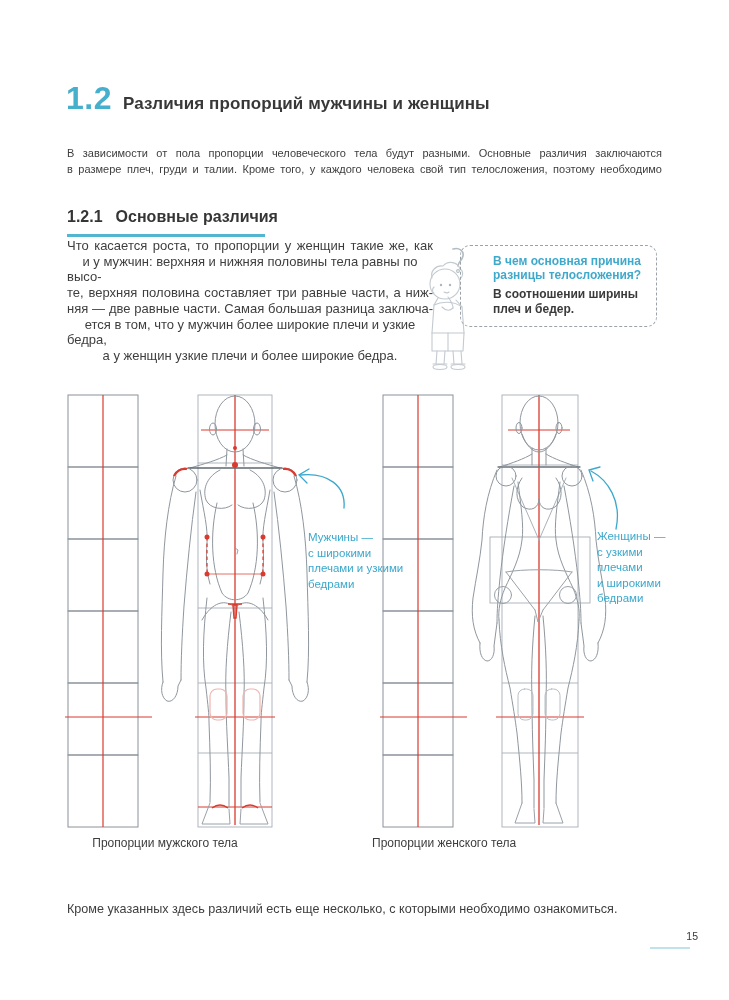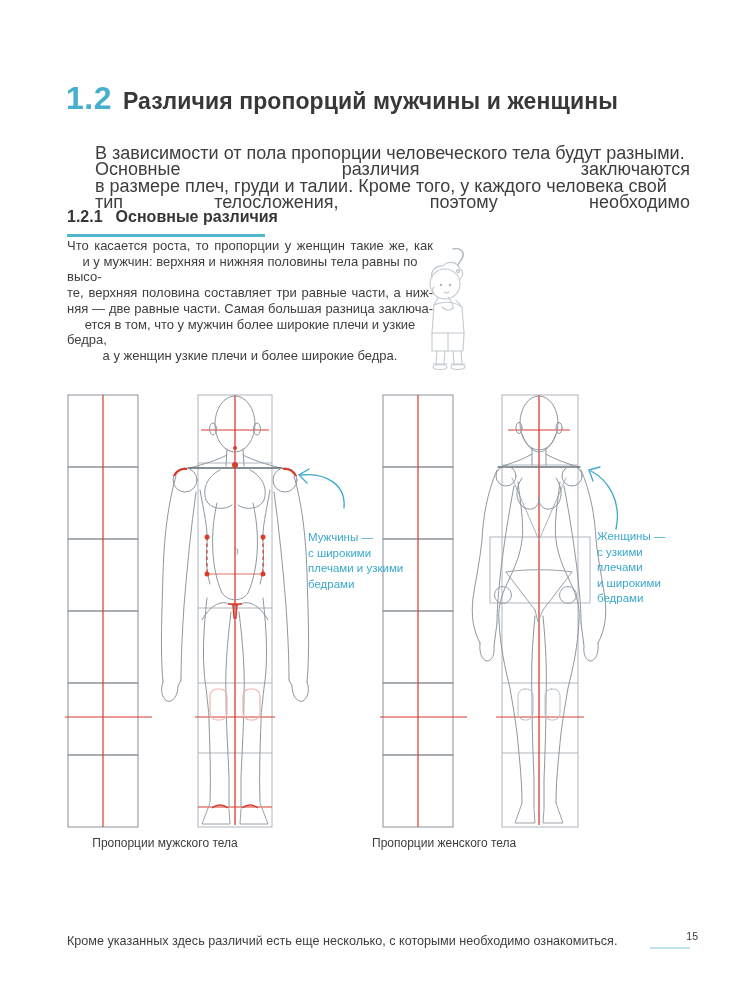--- a/index.html
+++ b/index.html
@@ -4,23 +4,23 @@
 <style>
   html,body { margin:0; padding:0; background:#e8e8e8; }
   .page {
     position:relative; width:729px; height:1000px; margin:0 auto;
     background:#ffffff; overflow:hidden;
     font-family:"Liberation Sans", sans-serif; color:#3e3e3e;
   }
   
   .h1 { position:absolute; left:66px; top:80px; display:flex; align-items:baseline; gap:11px; }
   .h1 .num { color:#45afcc; font-size:32px; font-weight:bold; letter-spacing:.5px; }
-  .h1 .ttl { color:#383838; font-size:23px; font-weight:bold; letter-spacing:.1px; }
-  
-  .intro { position:absolute; left:67px; top:145px; width:595px; font-size:18px; line-height:16.4px;margin-left:28px; }
+  .h1 .ttl { color:#383838; font-size:17px; font-weight:bold; letter-spacing:.1px; }
+  
+  .intro { position:absolute; left:67px; top:145px; width:595px; font-size:11px; line-height:16.4px; }
   .jl { text-align-last:justify; }
   
   .sub { position:absolute; left:67px; top:208px; display:flex; gap:13px;
          font-size:16px; font-weight:bold; color:#353535; }
   .sub-underline { position:absolute; left:67px; top:234px; width:198px; height:2.5px; background:#53b6d0; }
   
   .bodytext { position:absolute; left:67px; top:238px; width:366px; font-size:13px; line-height:15.7px;text-align:center; }
   
   .callout { position:absolute; left:460px; top:245px; width:197px; height:82px; box-sizing:border-box;
              border:1.6px dashed #9ba3aa; border-radius:10px; padding:8px 8px 8px 32px; }
@@ -34,21 +34,21 @@
   .anno { position:absolute; color:#3ba8cc; font-size:11.5px; line-height:15.5px; }
   .anno-male { left:308px; top:506px;margin-top:24px; }
   .anno-female { left:597px; top:529px; }
   .arrow { position:absolute; }
   .arrow-male { left:288px; top:458px; }
   .arrow-female { left:580px; top:461px; }
   .cap { position:absolute; top:836px; font-size:12px; color:#3d3d3d; }
   .cap-male { left:40px; width:250px; text-align:center; }
   .cap-female { left:372px; width:216px; text-align:left; }
   
-  .footnote { position:absolute; left:67px; top:934px; font-size:12.6px; }
+  .footnote { position:absolute; left:67px; top:902px; font-size:12.6px; }
   .pagenum { position:absolute; left:658px; top:930px; width:40px; text-align:right; font-size:10.5px; color:#3a3a3a; }
   .pagenum-line { position:absolute; left:650px; top:947px; width:40px; height:2px; background:#bfe3ed; }
   svg { display:block; }
 </style>
 </head>
 <body>
 
 <div class="page">
 
   <div class="h1">
@@ -93,20 +93,30 @@
       <path d="M22,62 C26,66 30,66 33,63"></path>
       <path d="M12,88 L44,88 L43,106 L12,106 Z"></path>
       <path d="M28,88 L28,106"></path>
       <path d="M17,106 L16,119 M25,106 L24,119 M33,106 L34,119 M41,106 L42,119"></path>
       <path d="M13,119 L27,119 M31,119 L45,119"></path>
       <ellipse cx="20" cy="122" rx="7" ry="2.5"></ellipse>
       <ellipse cx="38" cy="122" rx="7" ry="2.5"></ellipse>
     </g>
   </svg>
 
+  <div class="callout">
+    <div class="q">
+      <div>В чем основная причина</div>
+      <div>разницы телосложения?</div>
+    </div>
+    <div class="a">
+      <div>В соотношении ширины</div>
+      <div>плеч и бедер.</div>
+    </div>
+  </div>
 
   <svg class="figsvg fig-male" width="250" height="450" viewBox="0 0 250 450">
 
     <g fill="none" stroke="#8a9299" stroke-width="1">
       <rect x="8" y="7" width="70" height="72"></rect>
       <rect x="8" y="79" width="70" height="72"></rect>
       <rect x="8" y="151" width="70" height="72"></rect>
       <rect x="8" y="223" width="70" height="72"></rect>
       <rect x="8" y="295" width="70" height="72"></rect>
       <rect x="8" y="367" width="70" height="72"></rect>

